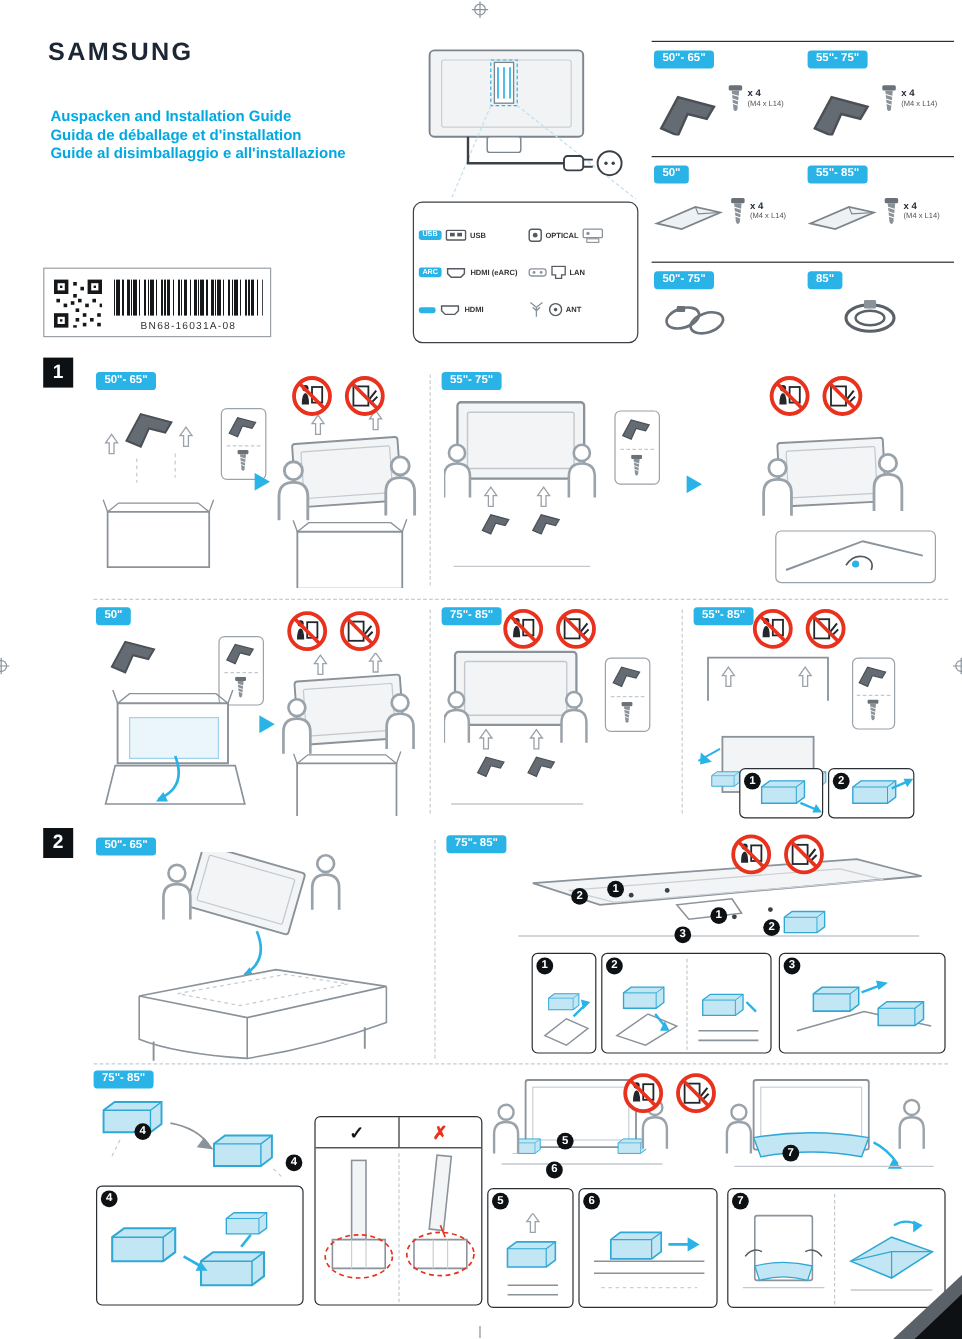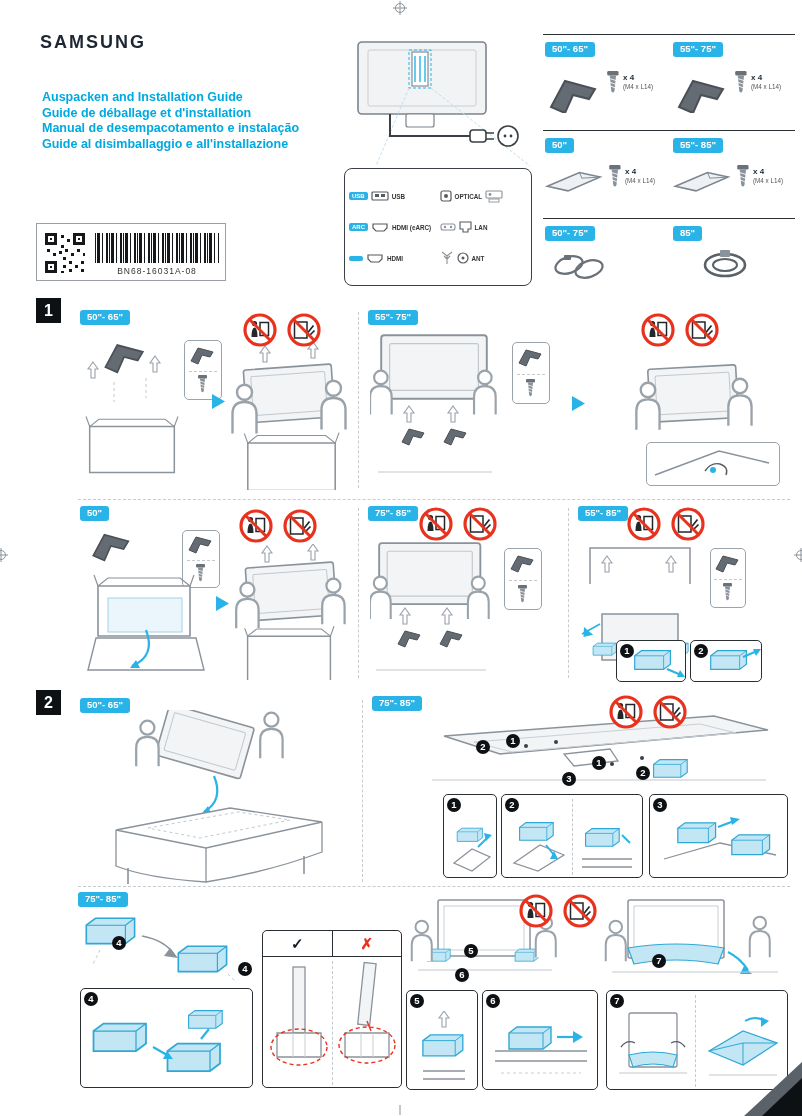--- a/index.html
+++ b/index.html
@@ -1,20 +1,20 @@
 <!DOCTYPE html>
 <html><head>
 <meta charset="utf-8">
 <title>Samsung Unpacking and Installation Guide</title>
 <style>
   *{box-sizing:border-box;margin:0;padding:0}
   body{background:#d9dcdf;font-family:"Liberation Sans",sans-serif}
   .page{position:relative;width:802px;height:1116px;margin:0 auto;background:#ffffff;overflow:hidden;color:#222}
   .abs{position:absolute}
-  .logo{font-size:18px;font-weight:800;letter-spacing:2px;color:#1d2733}
+  .logo{font-size:21px;font-weight:800;letter-spacing:2px;color:#1d2733}
   .titles div{color:#00a9e0;font-weight:bold;font-size:12.5px;line-height:15.6px;white-space:nowrap}
   .codebox{border:1px solid #9aa0a6;background:#fff}
   .barcode{background:repeating-linear-gradient(90deg,#15181b 0 1px,#fff 1px 2px,#15181b 2px 5px,#fff 5px 7px,#15181b 7px 8px,#fff 8px 11px,#15181b 11px 13px,#fff 13px 14px)}
   .codetext{font-size:8.5px;color:#333;letter-spacing:1px;text-align:center}
   .chip{display:inline-block;background:#29b3e6;color:#fff;font-size:9.5px;font-weight:bold;padding:2px 7px 3px;border-radius:3px;white-space:nowrap;line-height:1}
   .secnum{width:25px;height:25px;background:#0e1114;color:#fff;font-size:16px;font-weight:bold;display:flex;align-items:center;justify-content:center}
   .badge{position:absolute;width:14px;height:14px;border-radius:50%;background:#0e1114;color:#fff;font-size:9.5px;font-weight:bold;display:flex;align-items:center;justify-content:center;line-height:1;z-index:5}
   .pcard{position:absolute;border:1.2px solid #9aa2aa;border-radius:5px;background:#fff;display:flex;flex-direction:column;align-items:center;justify-content:space-evenly}
   .pcard .div{width:80%;border-top:1px dashed #c3c9cf}
   .stepbox{position:absolute;border:1.5px solid #2a2f34;border-radius:5px;background:#fff}
@@ -114,22 +114,21 @@
   <svg class="abs" style="left:395px;top:1105px" width="10" height="10">
       <line x1="5" y1="0" x2="5" y2="10" stroke="#8a929a" stroke-width="1"></line>
     </svg>
 
   <div class="abs" style="left:40px;top:32px">
     <span class="logo">SAMSUNG</span>
   </div>
 
   <div class="abs titles" style="left:42px;top:90px">
     <div>Auspacken and Installation Guide</div>
-    <div>Guide de déballage et d'installation</div>
-    <div>Manual de desempacotamento e instalação</div>
+    <div>Guida de déballage et d'installation</div>
     <div>Guide al disimballaggio e all'installazione</div>
   </div>
 
   <div class="abs codebox" style="left:36px;top:223px;width:190px;height:58px">
     <svg class="abs" style="left:6px;top:7px" width="44" height="44" viewBox="0 0 44 44">
       <rect width="44" height="44" fill="#fff"></rect>
       <g fill="#15181b">
         <rect x="2" y="2" width="12" height="12"></rect>
           <rect x="30" y="2" width="12" height="12"></rect>
           <rect x="2" y="30" width="12" height="12"></rect>

